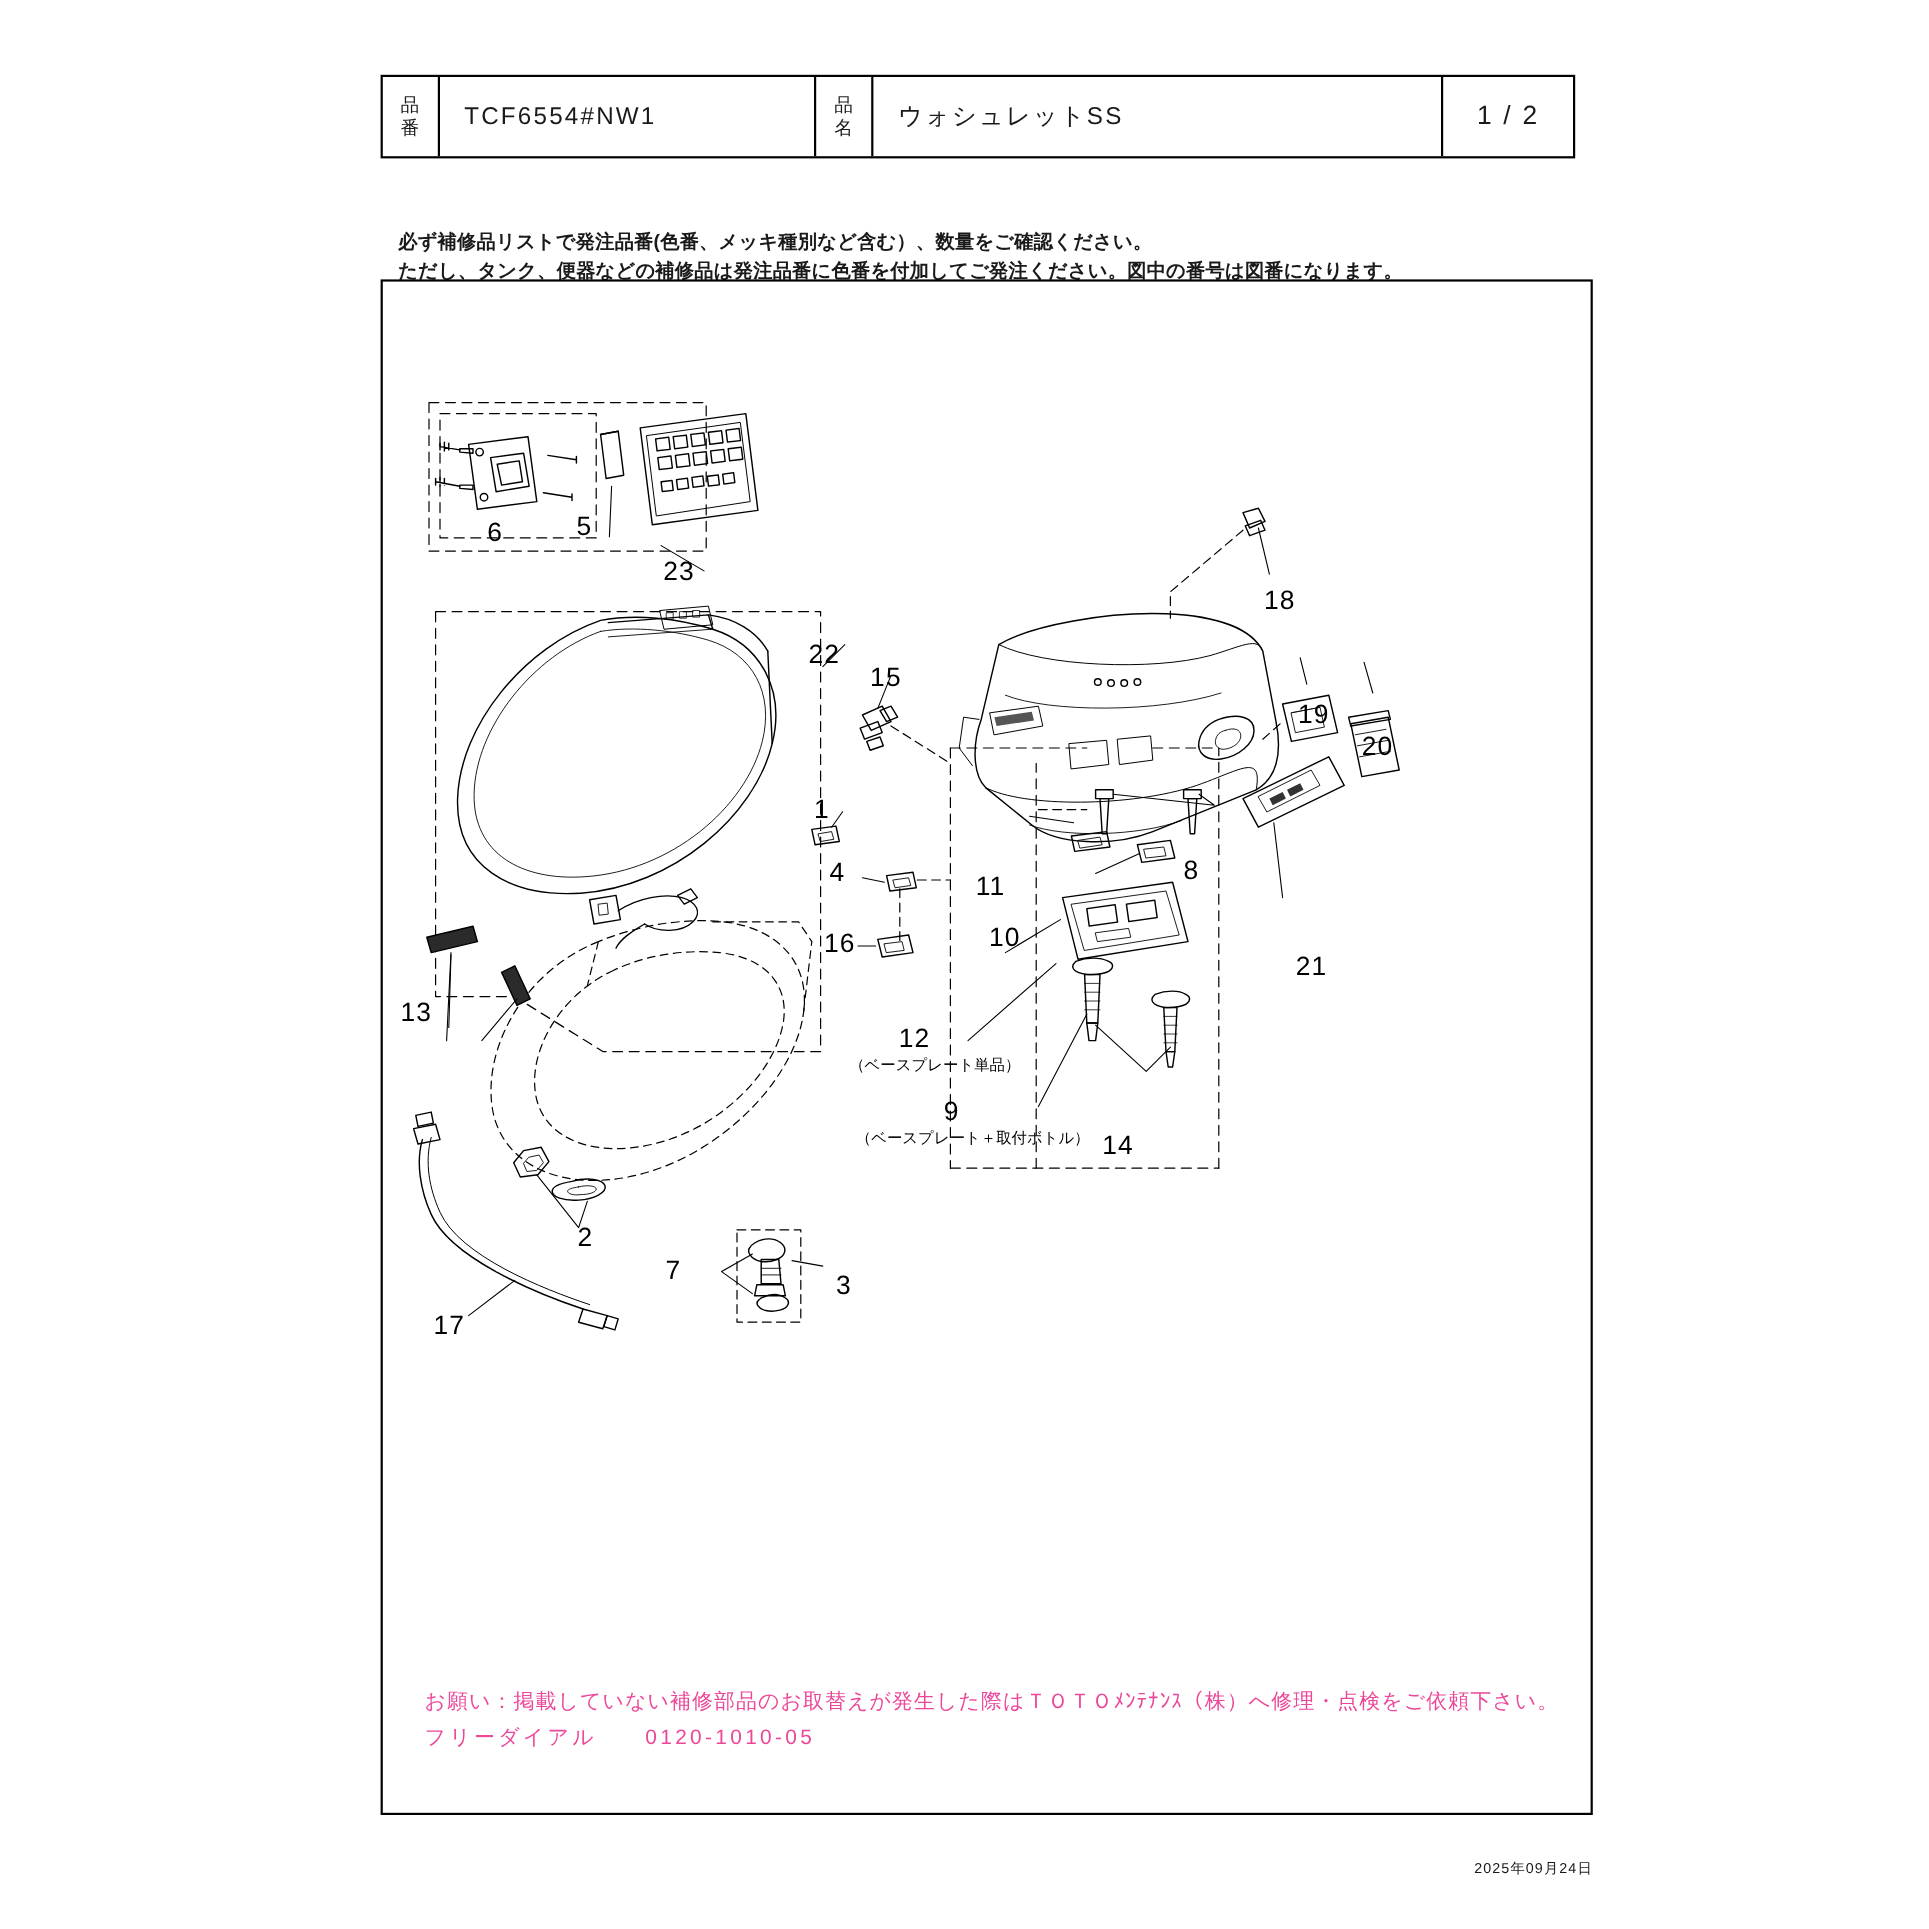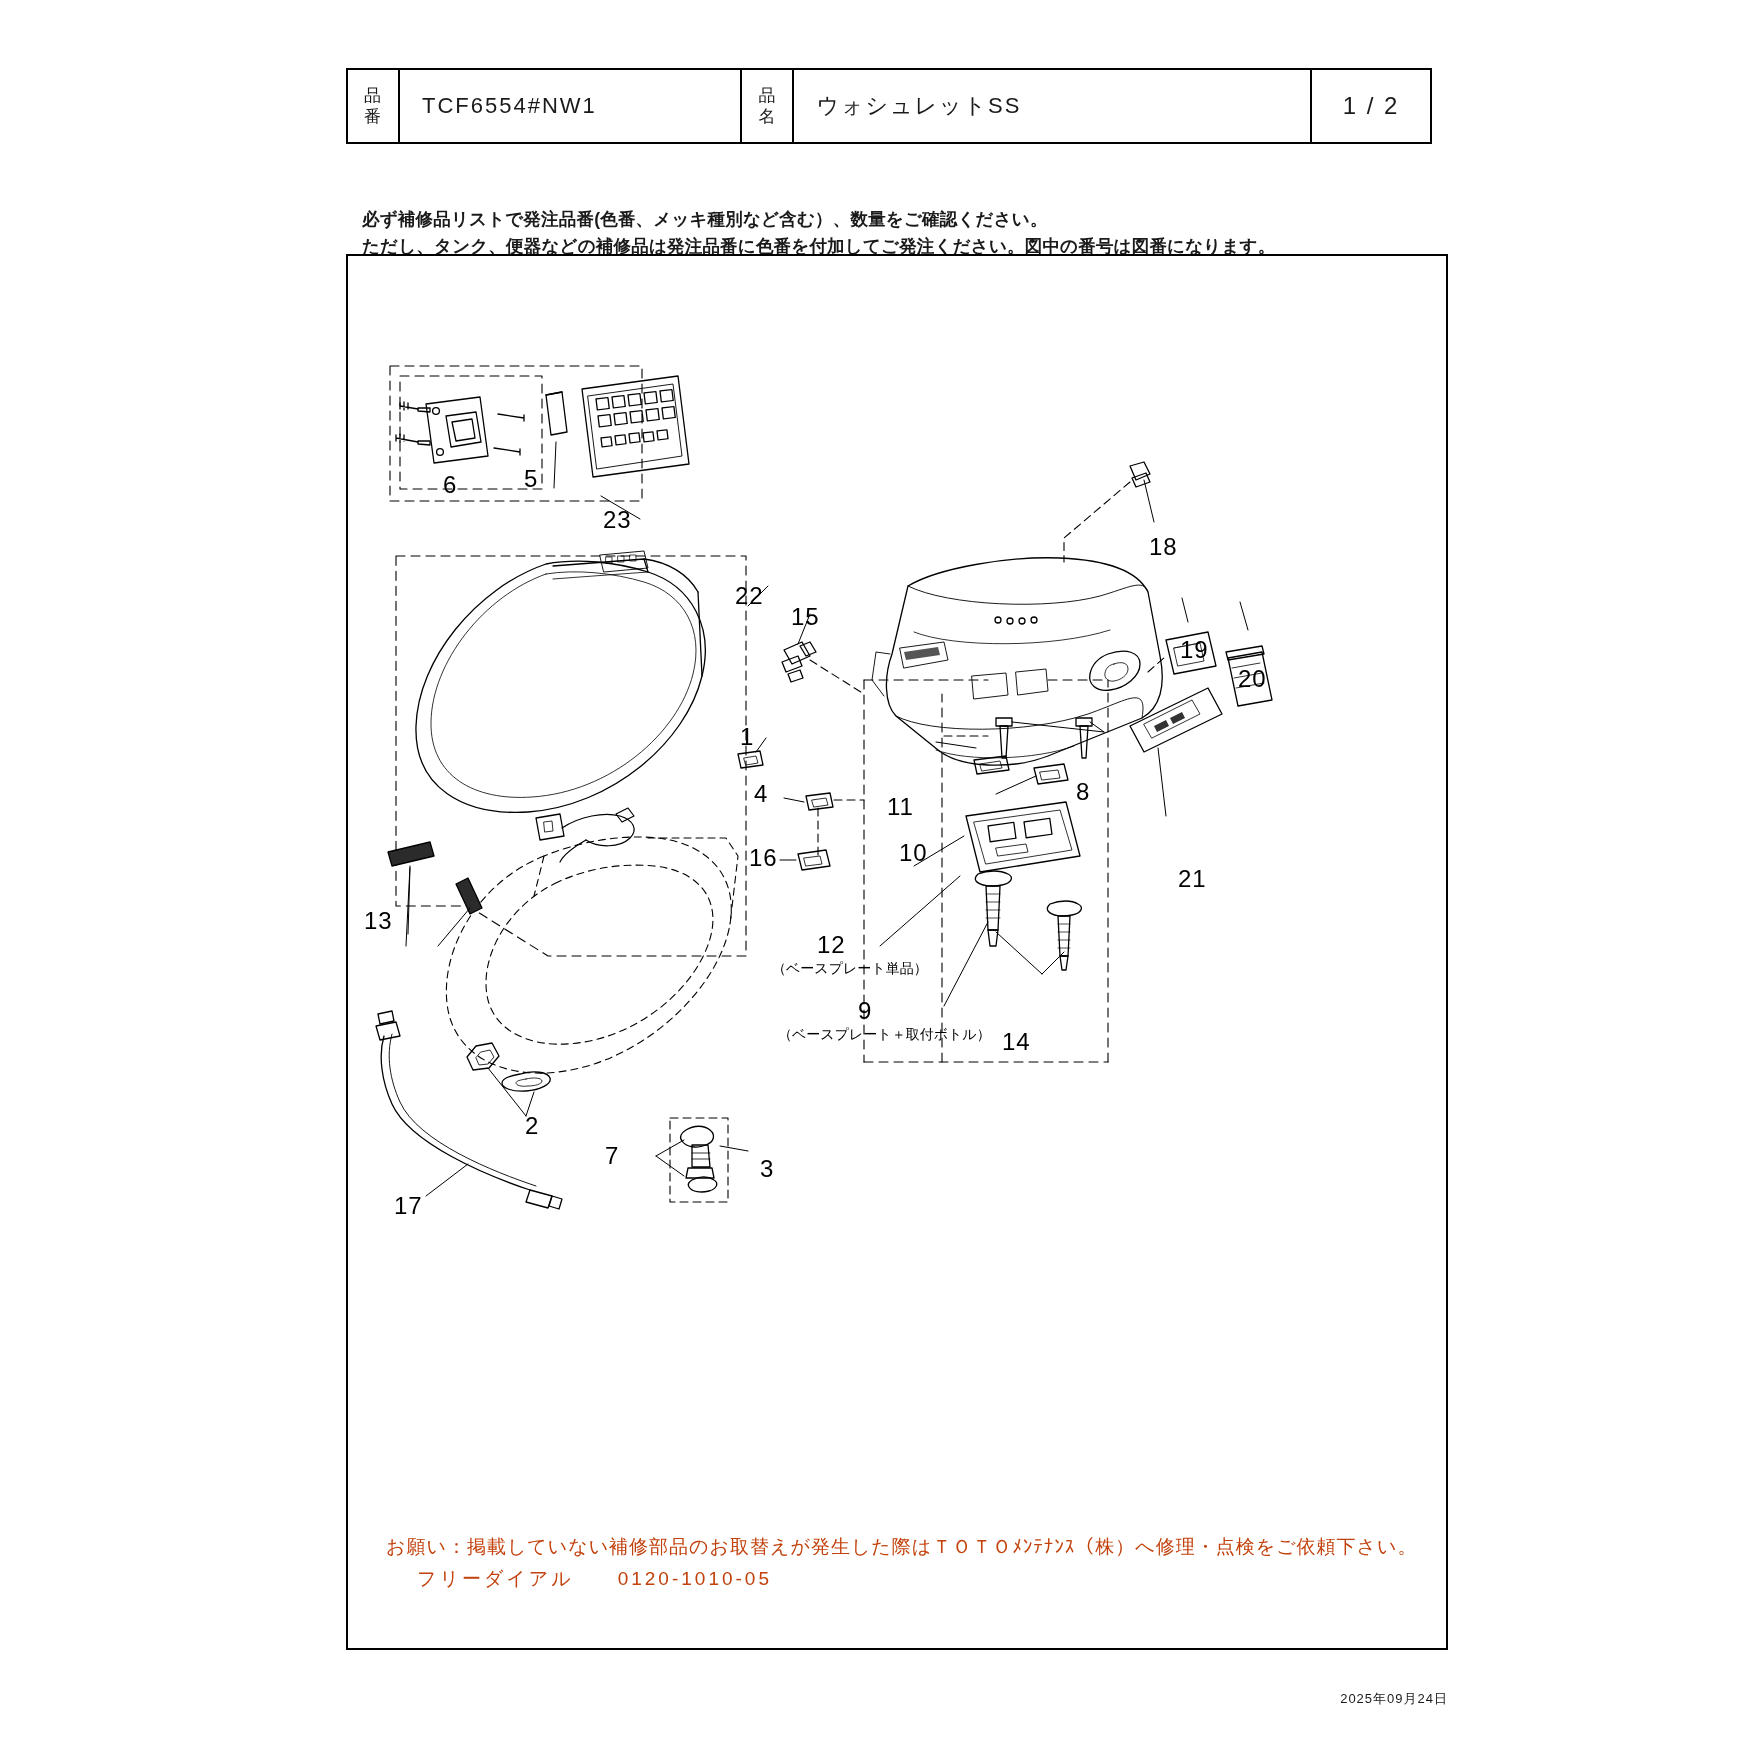--- a/index.html
+++ b/index.html
@@ -49,23 +49,23 @@
   .svgwrap{position:absolute;inset:0;}
   svg{display:block;}
 
   
   .lbl{
     position:absolute;font-size:24px;font-weight:400;letter-spacing:1px;
     color:#000;white-space:nowrap;
   }
   .lbl.small{font-size:14px;letter-spacing:0;}
   .footnote{
-    position:absolute;color:#c2410c;font-size:19px;letter-spacing:1px;white-space:nowrap;
-  }
-  .footnote.f2{letter-spacing:3px;margin-left:31px;}
+    position:absolute;color:#ec4899;font-size:19px;letter-spacing:1px;white-space:nowrap;
+  }
+  .footnote.f2{letter-spacing:3px;}
   .datestamp{
     position:absolute;right:306px;top:1690px;font-size:13px;letter-spacing:1px;
   }
 </style>
 </head>
 <body>
 
 <div class="page">
 
   <div class="hdr">

